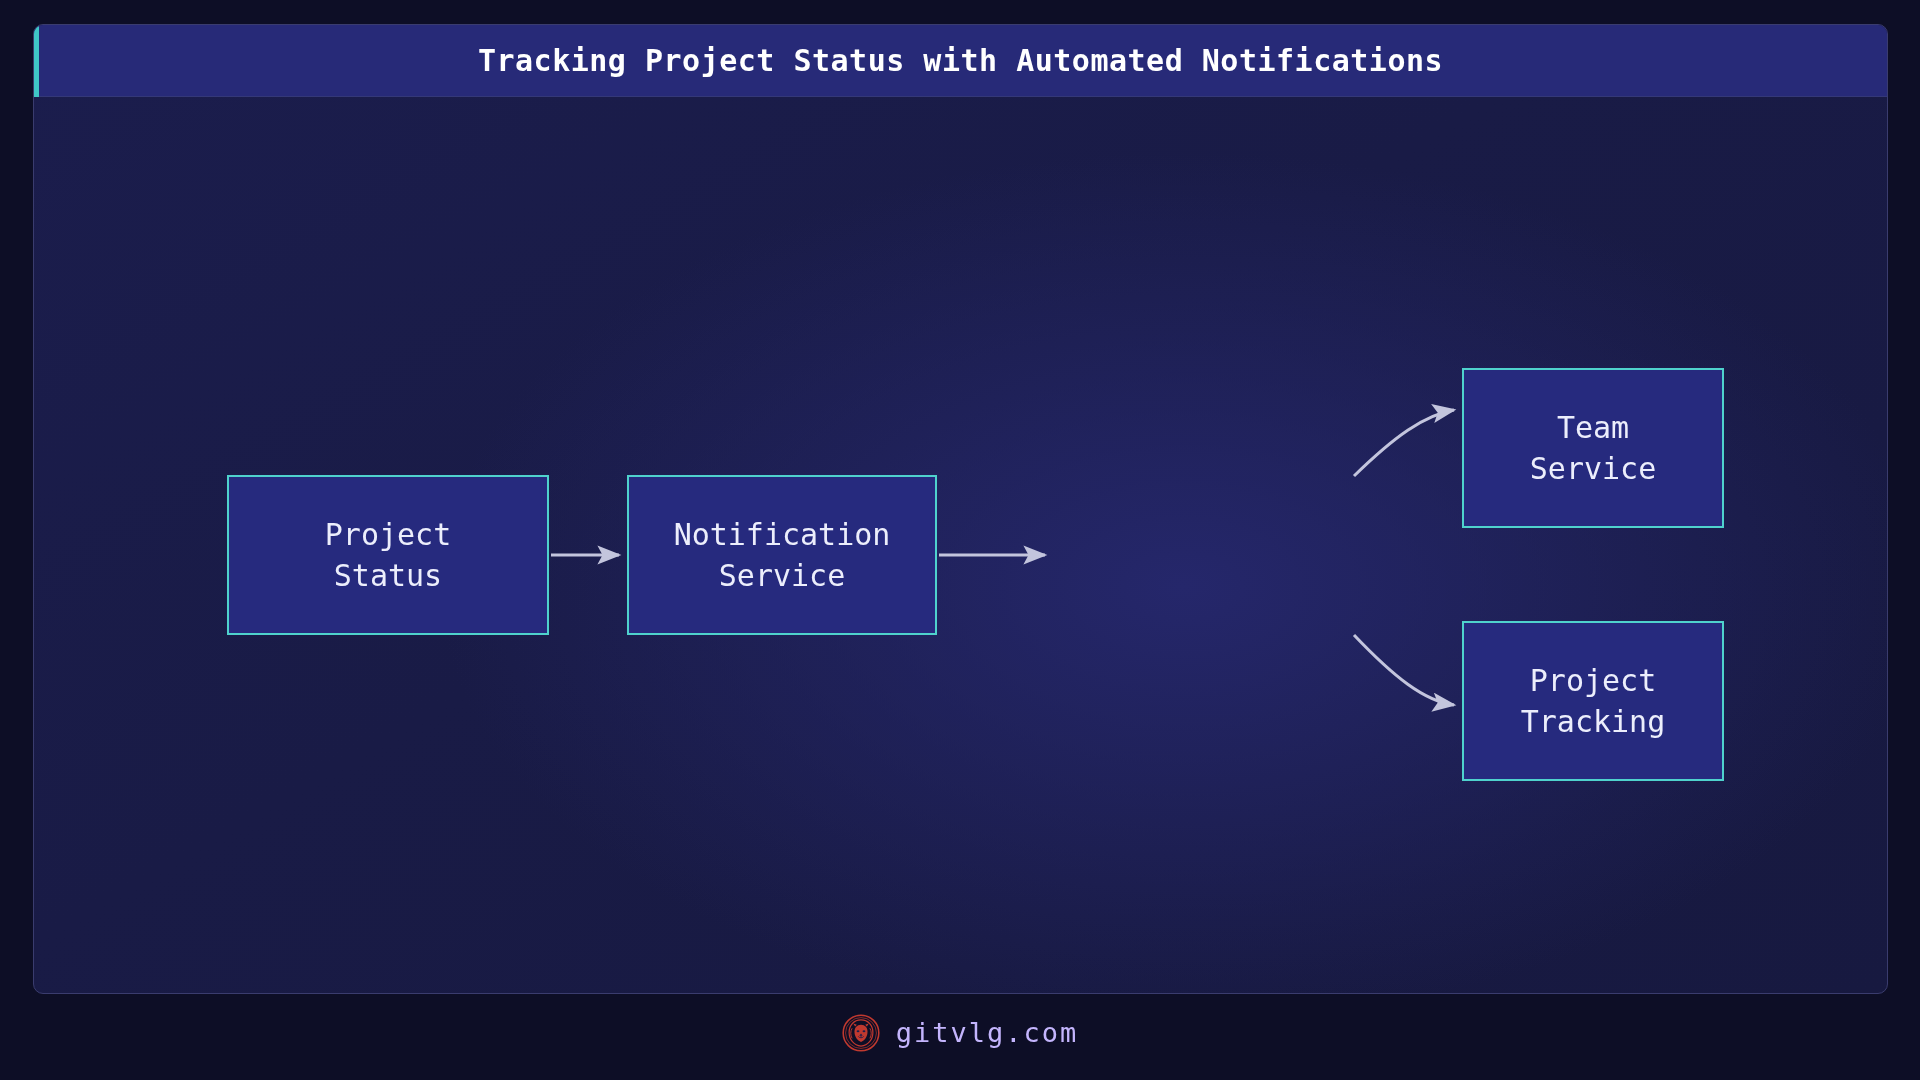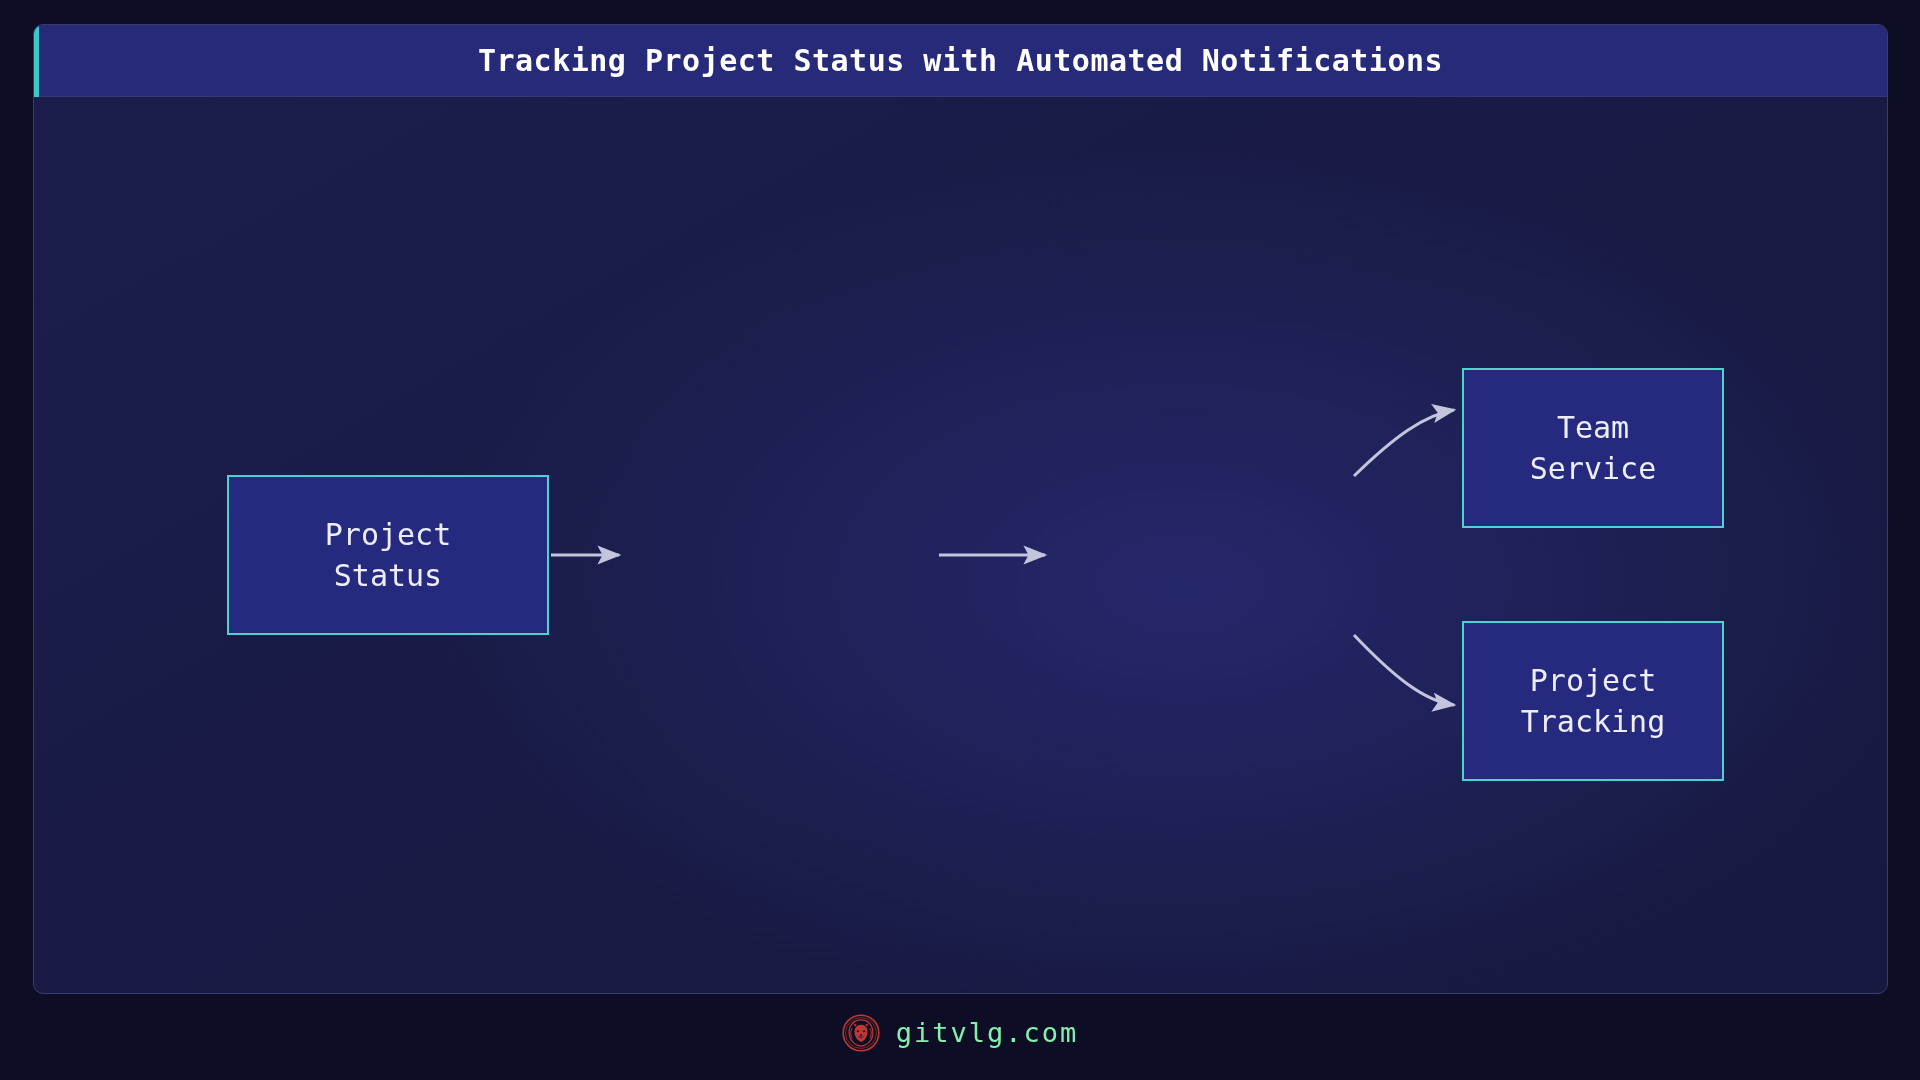--- a/index.html
+++ b/index.html
@@ -119,21 +119,21 @@
     height:55px;
     display:flex;
     align-items:center;
     justify-content:center;
     gap:16px;
   }
 
   #footer-logo { width:38px; height:38px; display:block; }
 
   #footer-text {
-    color:#86efac;
+    color:#c4b5fd;
     font-size:27px;
     letter-spacing:2px;
     font-family:"DejaVu Sans Mono","Liberation Mono",monospace;
   }
 </style>
 </head>
 <body>
 
 <div id="page">
 
@@ -160,20 +160,24 @@
         <path d="M1320,379 C1360,340 1390,318 1420,313" fill="none" stroke="#c3c5dd" stroke-width="3" marker-end="url(#arrowhead)"></path>
 
         <path d="M1320,538 C1360,580 1390,604 1420,608" fill="none" stroke="#c3c5dd" stroke-width="3" marker-end="url(#arrowhead)"></path>
       </svg>
 
       <div class="node" id="node-project-update">
         <span class="node-label">Project</span>
         <span class="node-label">Status</span>
       </div>
 
+      <div class="node" id="node-notification-svc">
+        <span class="node-label">Notification</span>
+        <span class="node-label">Service</span>
+      </div>
 
 
       <div class="node" id="node-team-members">
         <span class="node-label">Team</span>
         <span class="node-label">Service</span>
       </div>
 
       <div class="node" id="node-project-dashboard">
         <span class="node-label">Project</span>
         <span class="node-label">Tracking</span>

